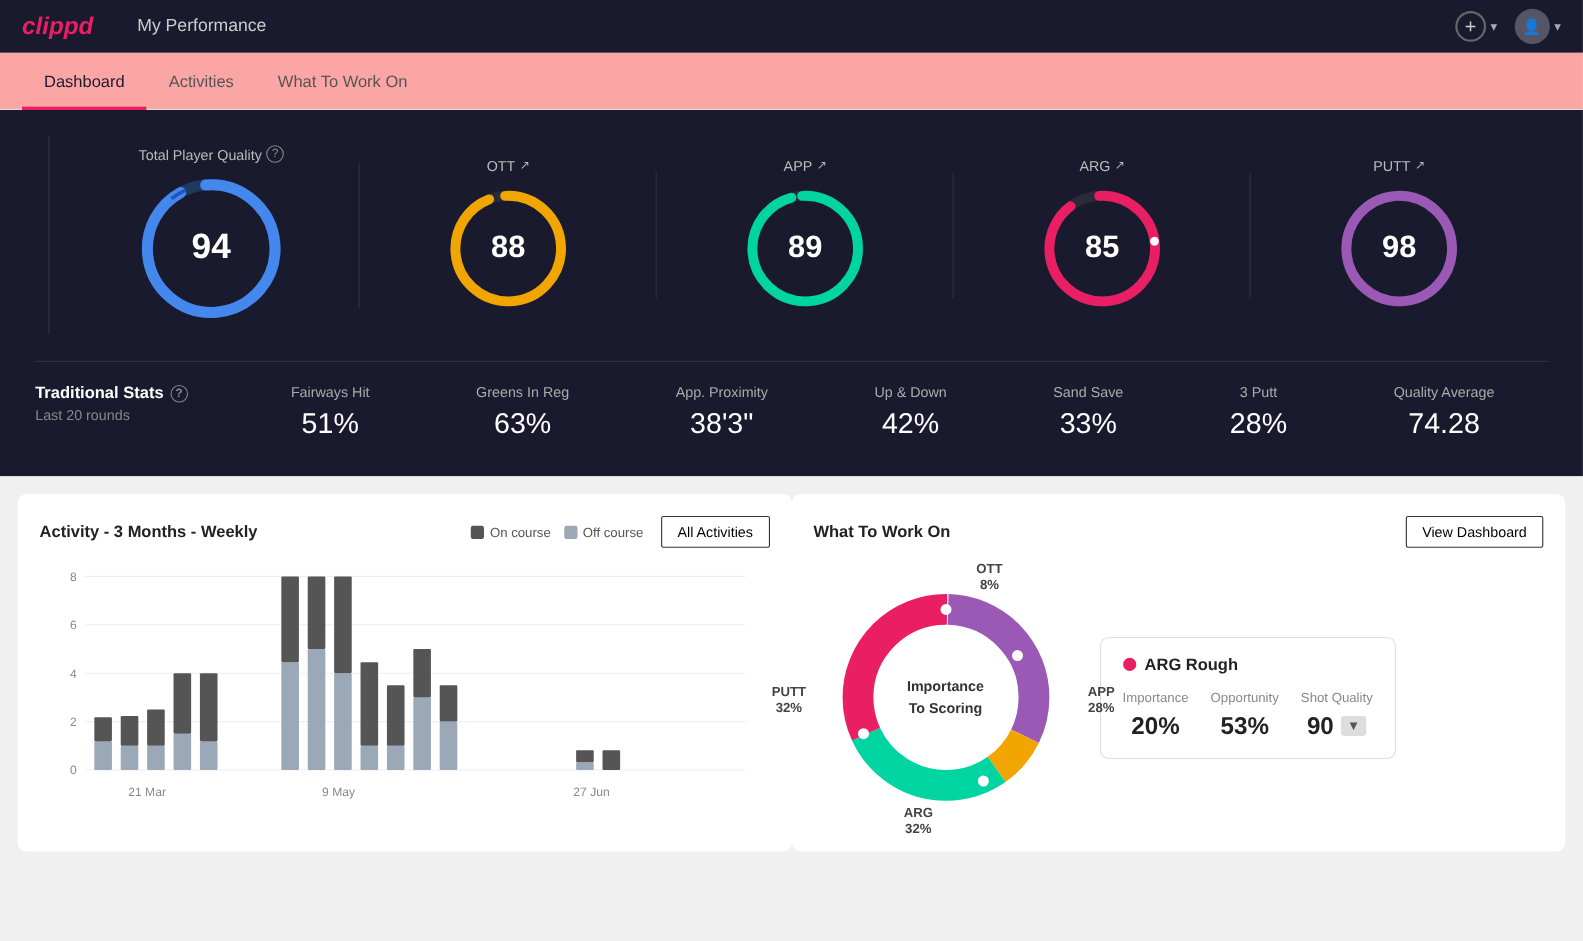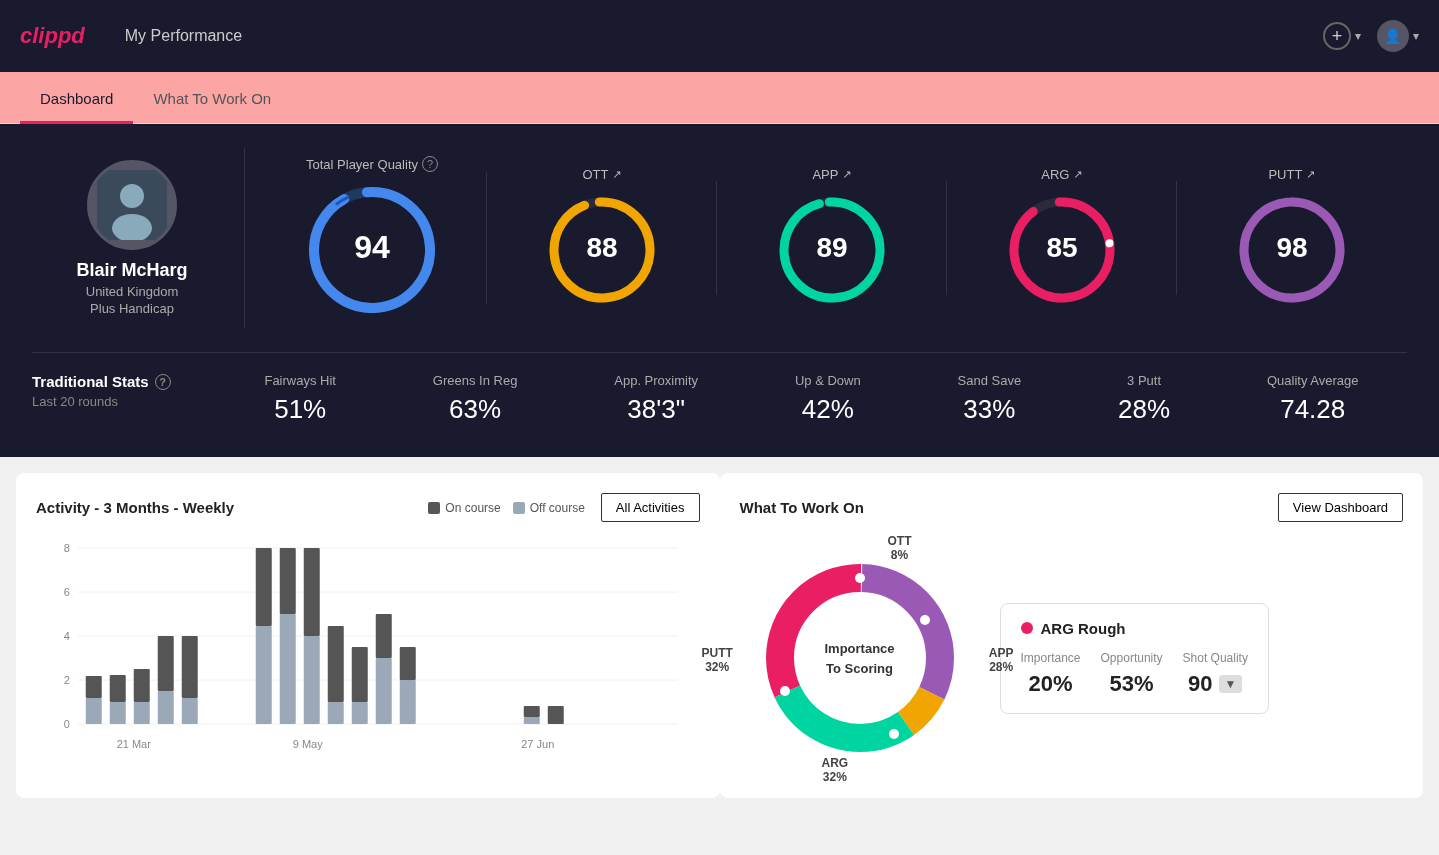--- a/index.html
+++ b/index.html
@@ -4,21 +4,21 @@
   <style>
     * { box-sizing: border-box; margin: 0; padding: 0; }
     body { font-family: -apple-system, BlinkMacSystemFont, 'Segoe UI', sans-serif; background: #f0f0f0; }
 
     
     .header {
       background: #1a1a2e;
       display: flex;
       align-items: center;
       padding: 0 20px;
-      height: 72px;
+      height: 48px;
       justify-content: space-between;
     }
     .logo { color: #e91e63; font-size: 22px; font-weight: bold; font-style: italic; }
     .header-title { color: #ccc; font-size: 16px; margin-left: 24px; flex: 1; }
     .header-actions { display: flex; align-items: center; gap: 16px; }
     .header-btn {
       color: #ccc;
       background: none;
       border: none;
       cursor: pointer;
@@ -288,39 +288,28 @@
     </button>
     <button class="header-btn">
       <div class="avatar-circle">👤</div>
       <span style="color:#aaa;font-size:12px;">▾</span>
     </button>
   </div>
 </header>
 
 <nav class="nav-tabs">
   <div class="nav-tab active">Dashboard</div>
+  <div class="nav-tab">Activities</div>
   <div class="nav-tab">What To Work On</div>
 </nav>
 
 <section class="hero">
 
   <div class="player-row">
 
-    <div class="player-info">
-      <div class="player-avatar">
-        <svg width="70" height="70" viewBox="0 0 70 70" xmlns="http://www.w3.org/2000/svg">
-          <rect width="70" height="70" fill="#3a4a5a"></rect>
-          <ellipse cx="35" cy="26" rx="12" ry="12" fill="#8ab"></ellipse>
-          <ellipse cx="35" cy="58" rx="20" ry="14" fill="#8ab"></ellipse>
-        </svg>
-      </div>
-      <div class="player-name">Blair McHarg</div>
-      <div class="player-country">United Kingdom</div>
-      <div class="player-hcp">Plus Handicap</div>
-    </div>
 
     <div class="divider-v"></div>
 
     <div class="gauges-row">
 
       <div class="gauge-section">
         <div class="tpq-label">
           <span>Total Player Quality</span>
           <span class="info-icon">?</span>
         </div>

